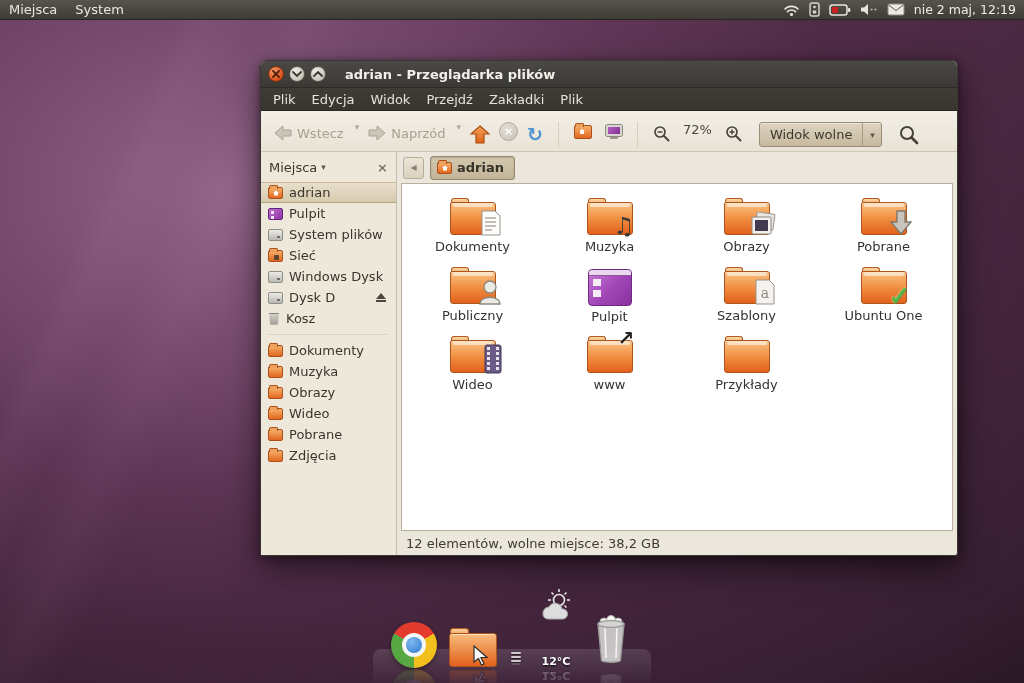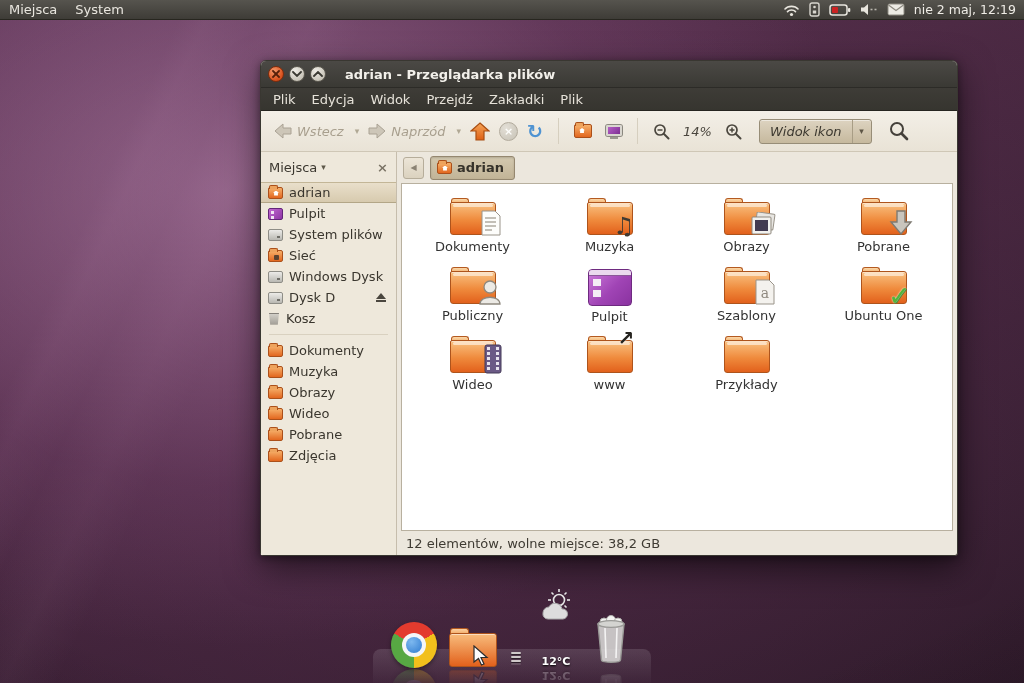--- a/index.html
+++ b/index.html
@@ -38,21 +38,21 @@
   .wbtn.close { background:radial-gradient(circle at 35% 30%, #f49a6d, #da5420 65%, #b73e12); border:1px solid #7e2c0c; color:#4e1a05; }
   .wbtn.minmax { background:radial-gradient(circle at 35% 30%, #efece6, #c9c5ba 70%, #aaa69a); border:1px solid #5e5b52; color:#3b3a33; }
   .wbtn svg { display:block; }
   .wtitle { color:#f2f0ea; font-size:13px; font-weight:bold; margin-left:14px; }
   .menubar { height:23px; flex:none; background:linear-gradient(#3e3c37,#36352f);
     display:flex; align-items:flex-start; padding-left:4px; border-bottom:1px solid #262520; }
   .menubar .mitem { color:#e6e2d9; font-size:13px; padding:0 8px; height:100%; display:flex; align-items:center; }
 
   
   .toolbar { height:41px; flex:none; background:linear-gradient(#f3efe7,#e9e3d6);
-    border-bottom:1px solid #cfc7b6; display:flex; align-items:center; padding:11px 8px; gap:4px;font-style:italic; }
+    border-bottom:1px solid #cfc7b6; display:flex; align-items:flex-start; padding:11px 8px; gap:4px; }
   .tbtn { display:flex; align-items:center; gap:5px; padding:3px 5px; border-radius:3px; }
   .tbtn .tlabel { font-size:13px; color:#a89f8e; }
   .darr { font-size:9px; color:#b0a894; margin-left:2px; }
   .tsep { width:1px; height:26px; background:#d6cfbf; margin:0 6px; }
   .stopbtn { width:19px; height:19px; border-radius:50%;
     background:radial-gradient(circle at 35% 30%, #e3dfd6, #c7c2b6); border:1px solid #b2ab9d;
     color:#fdfdfb; font-weight:bold; font-size:11px; display:flex; align-items:center; justify-content:center; }
   .refresh { font-size:19px; font-weight:bold; color:#4f93d2; line-height:1; transform:rotate(0deg); }
   .zoomlevel { font-size:13px; color:#4a463e; margin:0 4px; }
   .viewmode { display:flex; align-items:stretch; height:25px; border:1px solid #978d77; border-radius:3px;
@@ -280,31 +280,31 @@
         </span>
     </span>
     <span class="tsep" data-interactable="false"></span>
     <span class="tbtn" data-interactable="true">
       <svg width="17" height="17" viewBox="0 0 17 17">
           <circle cx="7" cy="7" r="5" fill="none" stroke="#4a463e" stroke-width="1.7"></circle>
           <line x1="11" y1="11" x2="15.5" y2="15.5" stroke="#4a463e" stroke-width="2" stroke-linecap="round"></line>
           <line x1="4.5" y1="7" x2="9.5" y2="7" stroke="#4a463e" stroke-width="1.5"></line>
         </svg>
     </span>
-    <span class="zoomlevel" data-interactable="true">14%</span>
+    <span class="zoomlevel" data-interactable="true">72%</span>
     <span class="tbtn" data-interactable="true">
       <svg width="17" height="17" viewBox="0 0 17 17">
           <circle cx="7" cy="7" r="5" fill="none" stroke="#4a463e" stroke-width="1.7"></circle>
           <line x1="11" y1="11" x2="15.5" y2="15.5" stroke="#4a463e" stroke-width="2" stroke-linecap="round"></line>
           <line x1="4.5" y1="7" x2="9.5" y2="7" stroke="#4a463e" stroke-width="1.5"></line>
           <line x1="7" y1="4.5" x2="7" y2="9.5" stroke="#4a463e" stroke-width="1.5"></line>
         </svg>
     </span>
     <span class="viewmode" data-interactable="true">
-      <span class="vmtext">Widok ikon</span>
+      <span class="vmtext">Widok wolne</span>
       <span class="vmarrow">▾</span>
     </span>
     <span class="tbtn" data-interactable="true">
       <svg width="20" height="20" viewBox="0 0 20 20">
           <circle cx="8" cy="8" r="6" fill="none" stroke="#44403a" stroke-width="2"></circle>
           <line x1="12.5" y1="12.5" x2="18" y2="18" stroke="#44403a" stroke-width="2.6" stroke-linecap="round"></line>
         </svg>
     </span>
   </div>
 

